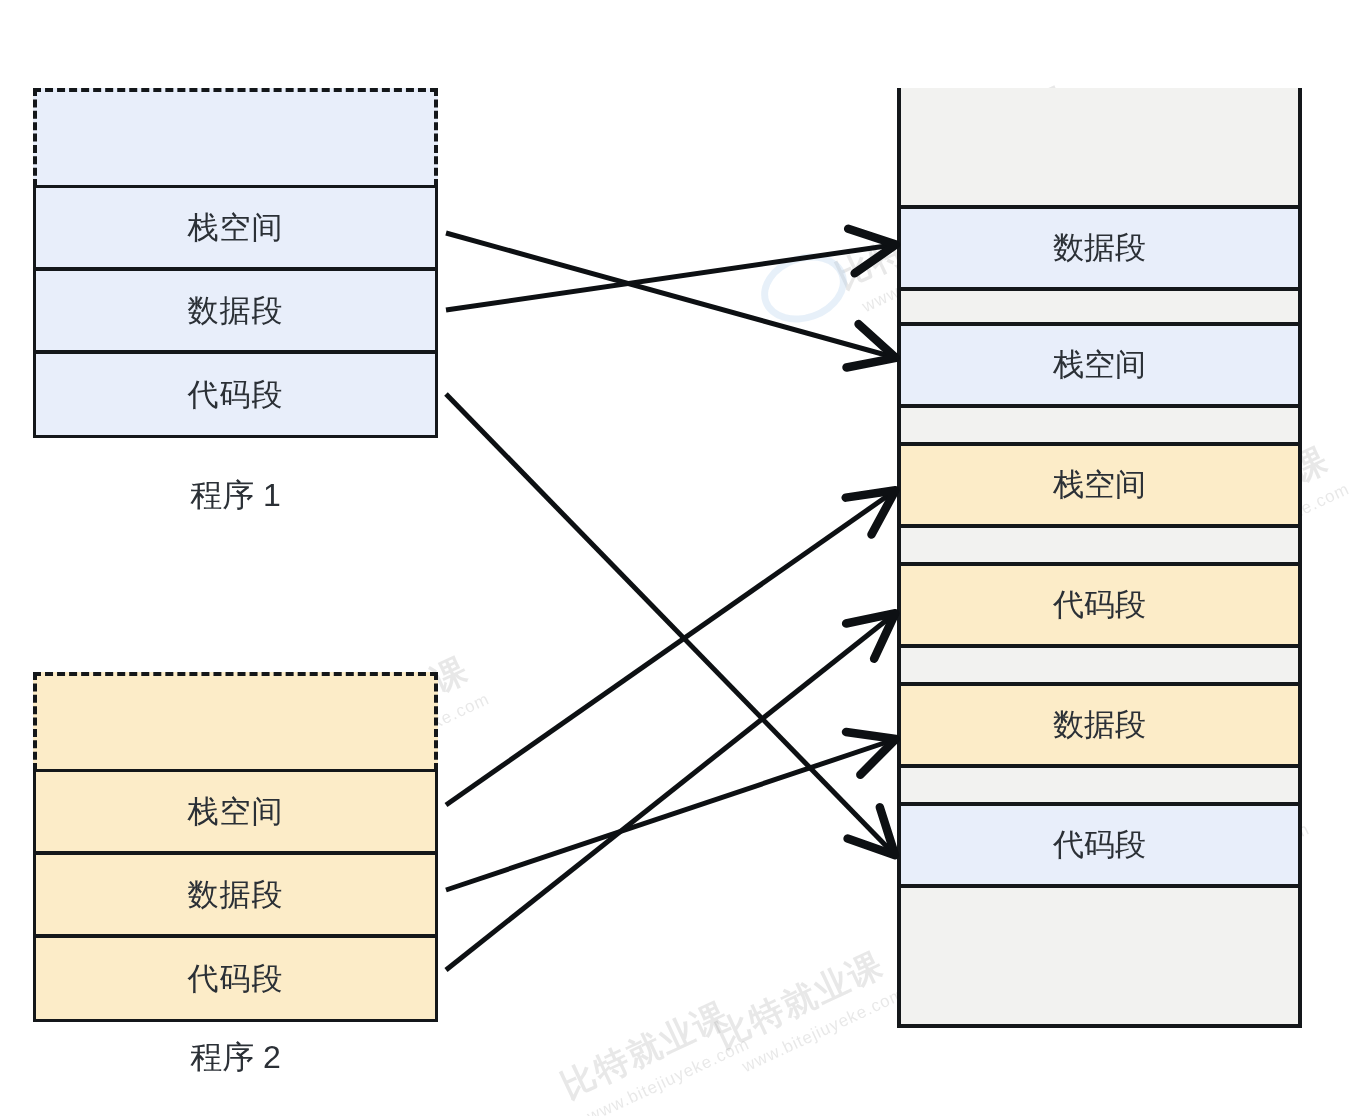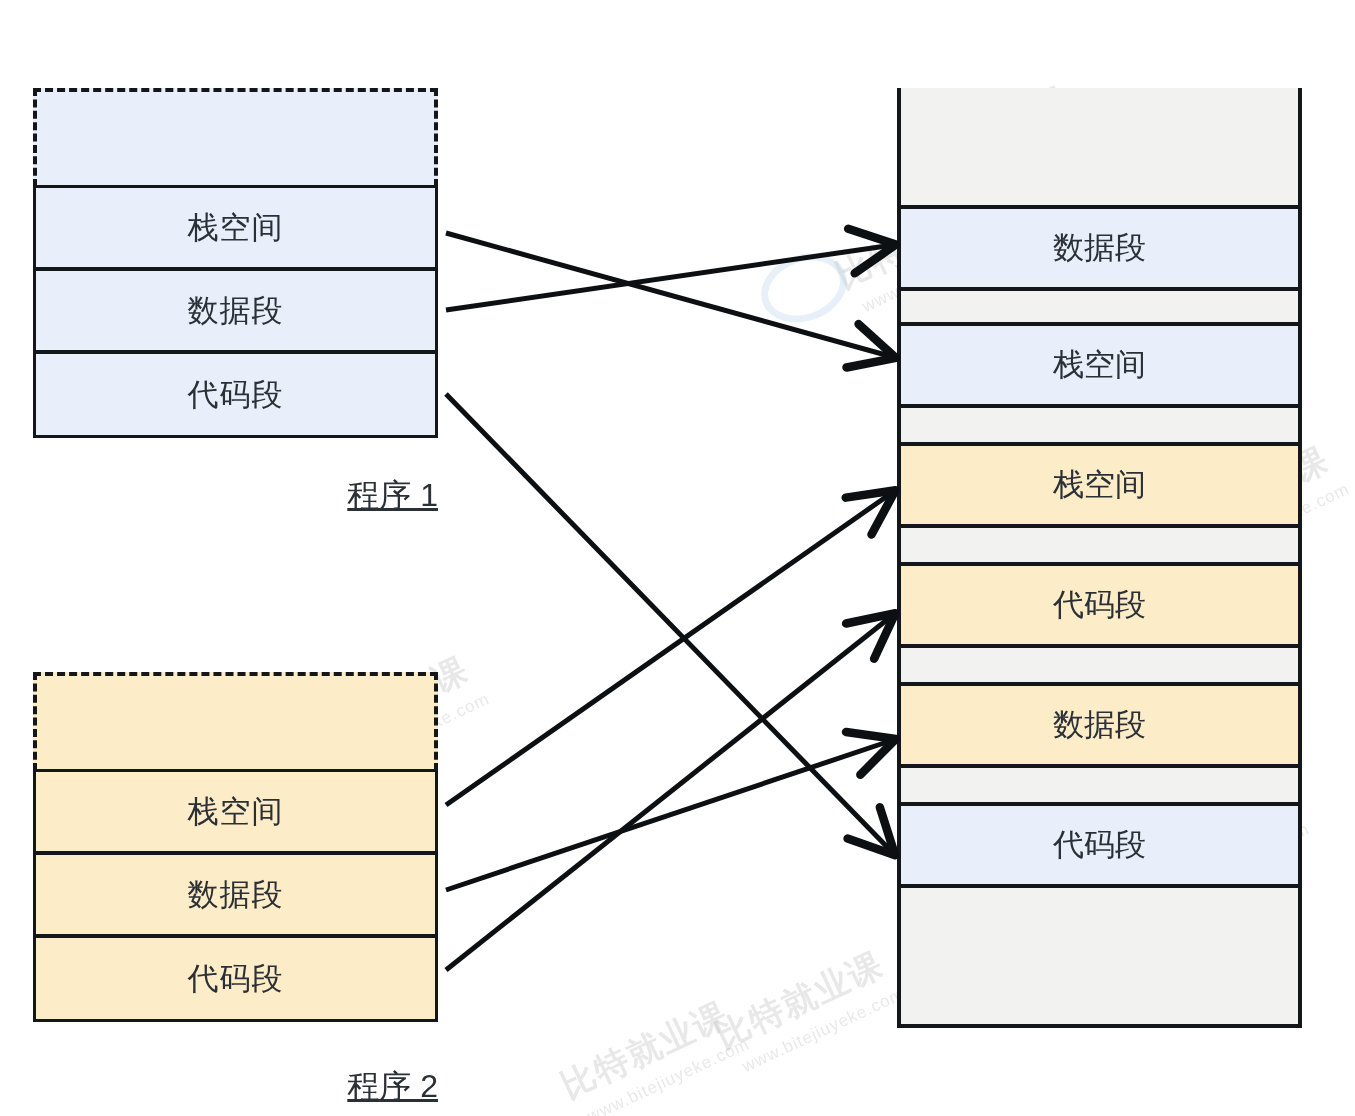--- a/index.html
+++ b/index.html
@@ -31,23 +31,22 @@
   .dashed-seg{ border:4px dashed #14171a; border-bottom:none; }
 
   .fill-blue{ background:#e8eefa; }
   .fill-yellow{ background:#fcecc8; }
   .fill-gray{ background:#f2f2f0; }
 
   .prog-label{
     position:absolute;
     font-size:32px;
     color:#2b3036;
-    text-align:right;
-    white-space:nowrap;
-    text-decoration:underline;
+    text-align:center;
+    white-space:nowrap;
   }
 
   .mem-title{
     position:absolute;
     font-size:40px;
     color:#2b3036;
     white-space:nowrap;
   }
 
   
@@ -194,21 +193,21 @@
   </div>
 
   <div class="seg solid-seg fill-yellow" style="left:33px;top:852px;width:405px;height:85px;">
     <span>数据段</span>
   </div>
 
   <div class="seg solid-seg fill-yellow" style="left:33px;top:935px;width:405px;height:87px;">
     <span>代码段</span>
   </div>
 
-  <div class="prog-label" style="left:33px;top:1065px;width:405px;">程序 2</div>
+  <div class="prog-label" style="left:33px;top:1036px;width:405px;">程序 2</div>
 
 
   <div id="phys-frame">
 
     <div class="phys-seg fill-gray" style="top:-4px;height:121px;border-top:none;">
       <span></span>
     </div>
 
     <div class="phys-seg fill-blue" style="top:113px;height:86px;">
       <span>数据段</span>

